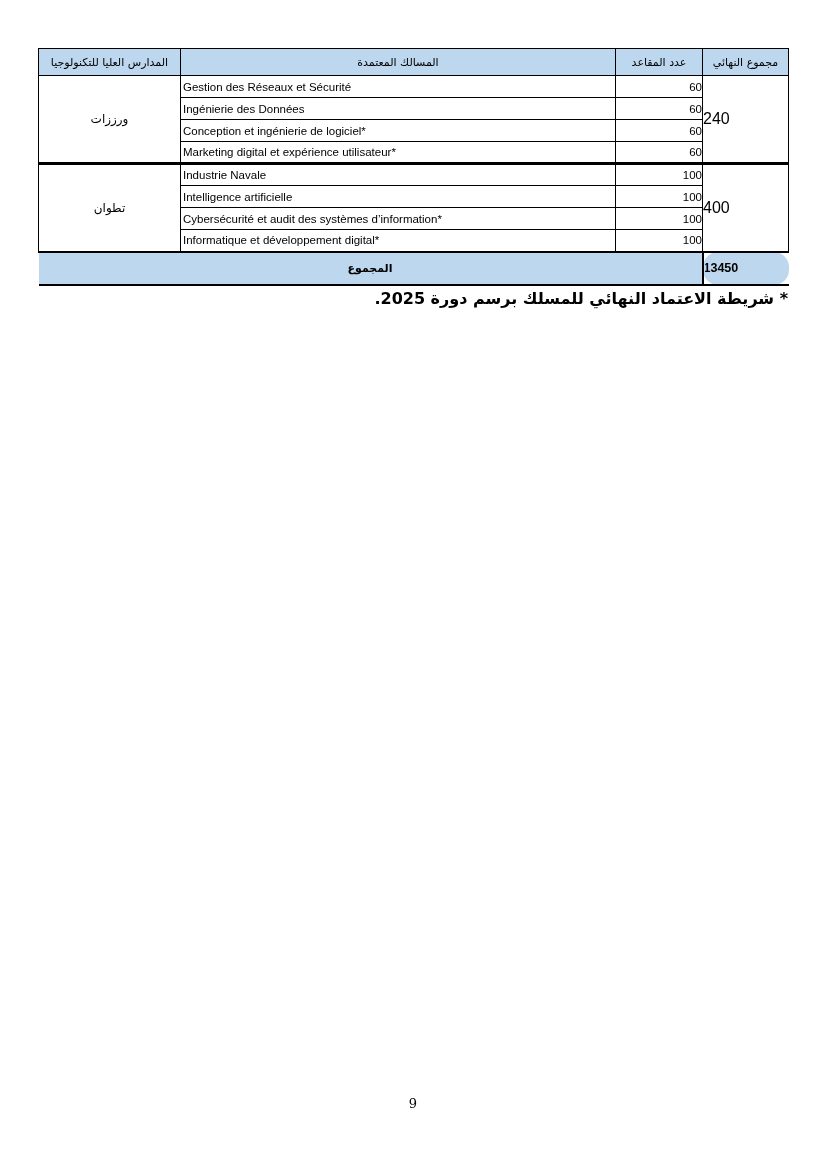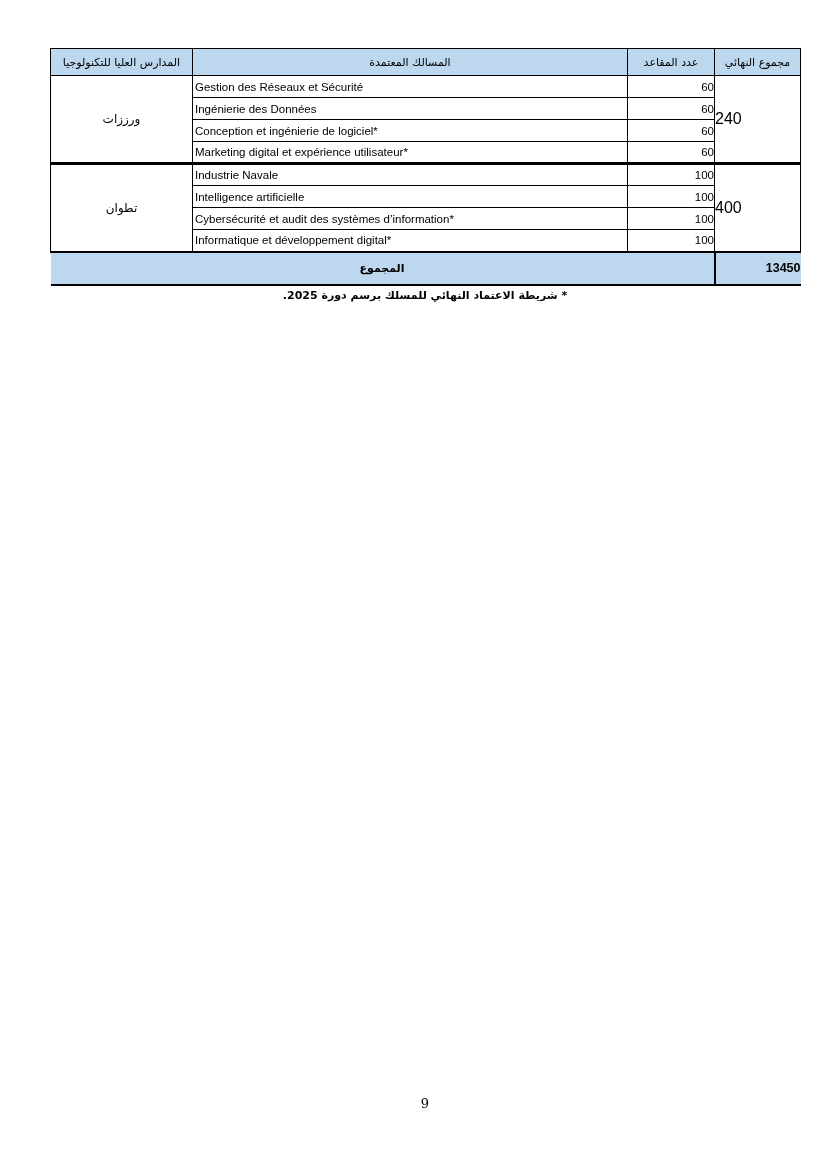--- a/index.html
+++ b/index.html
@@ -4,21 +4,21 @@
 <style>
   * { margin: 0; padding: 0; box-sizing: border-box; }
   html, body { background: #ffffff; }
   body {
     font-family: "Liberation Sans", sans-serif;
     width: 826px; height: 1168px;
     position: relative;
     overflow: hidden;
   }
   .page {
-    position: absolute; left: 12px; top: 0;
+    position: absolute; left: 0; top: 0;
     width: 744px; height: 1168px;
     background: var(--page-bg, #ffffff);
   }
 
   
   .table-wrap {
     position: absolute; left: 38px; top: 48px; width: 750px;
   }
   table.main-table {
     width: 750px;
@@ -77,32 +77,33 @@
     border-right: none;
     direction: rtl;
     text-align: center;
     font-weight: bold;
     font-size: 11px;
     font-family: "DejaVu Sans", sans-serif;
   }
   td.grand-value-cell {
     border-right: none !important;
     border-left: 2px solid var(--border-color, #000);
-    text-align: right;
+    text-align: left;
     font-weight: bold;
     font-size: 12.5px;
+    border-radius: 15px;
   }
 
   
   .footnote {
     position: absolute; left: 38px; top: 289px; width: 750px;
     direction: rtl;
-    text-align: center;
+    text-align: right;
     font-weight: bold;
-    font-size: 11px;
+    font-size: 16px;
     font-family: "DejaVu Sans", sans-serif;
     color: #000;
   }
 
   
   .page-number {
     position: absolute; left: 0; top: 1096px; width: 826px;
     text-align: center;
     font-family: "DejaVu Serif", serif;
     font-size: 13px;

